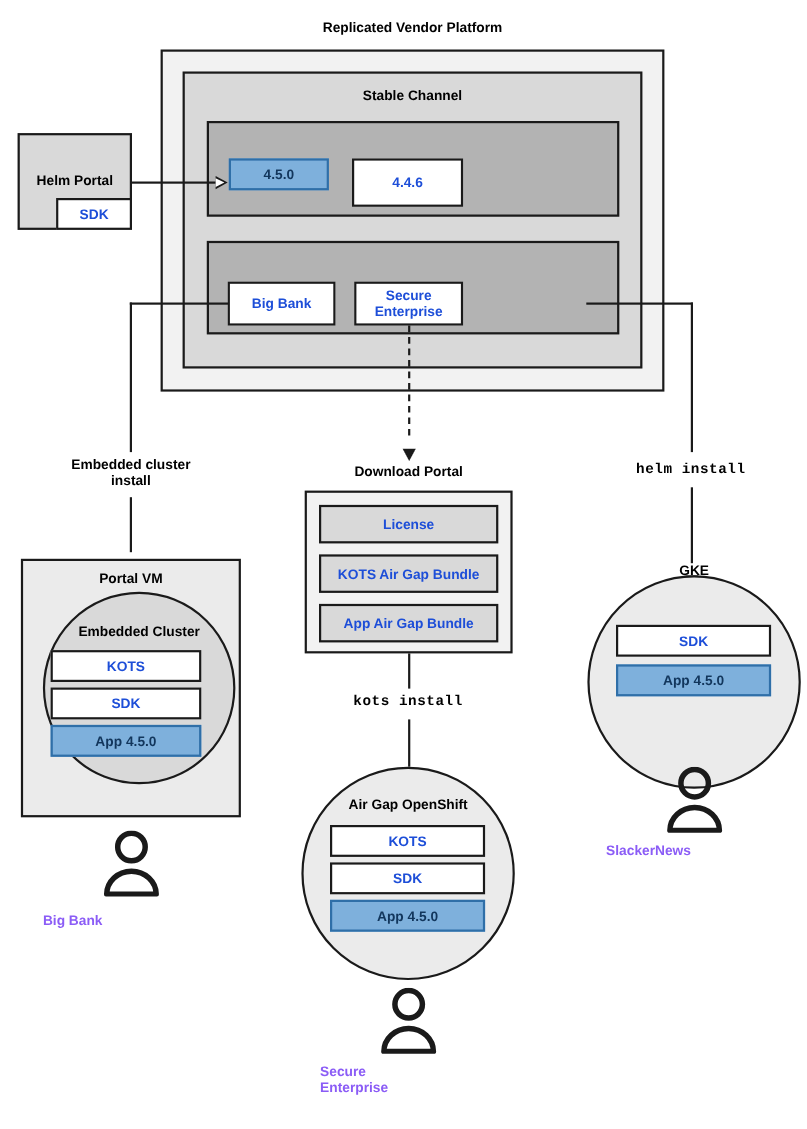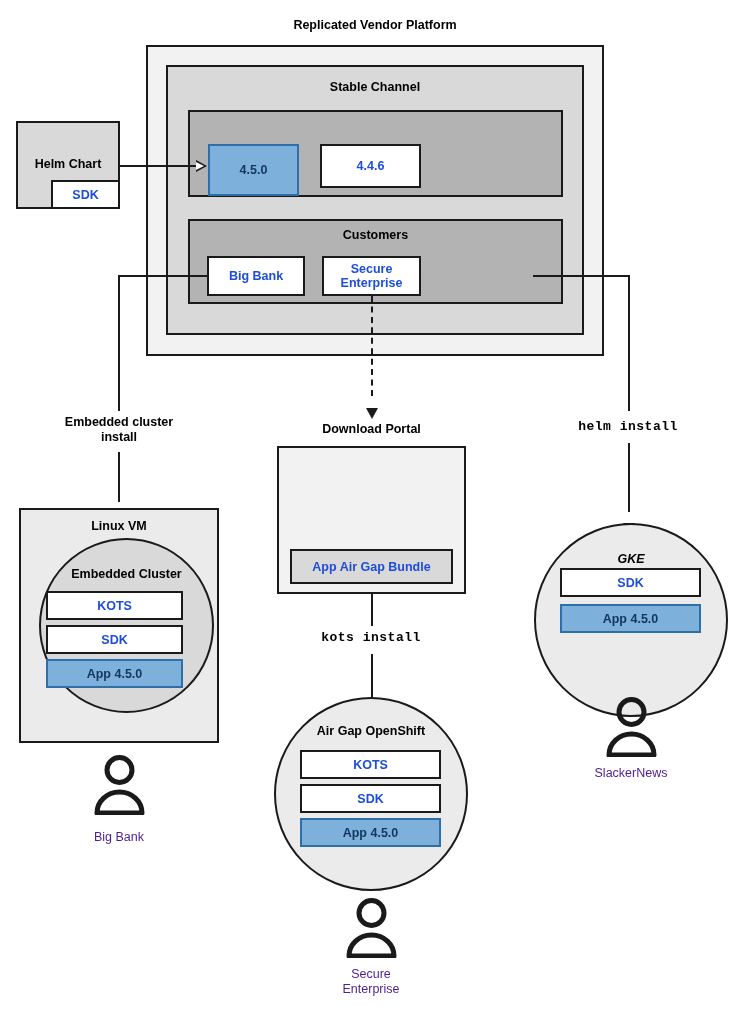--- a/index.html
+++ b/index.html
@@ -134,54 +134,53 @@
     border-top: 4px solid transparent;
     border-bottom: 4px solid transparent;
     border-left: 8px solid #ffffff;
   }
 
   
   .person { position: absolute; }
   .person svg { display: block; }
   .person-label {
     position: absolute;
-    text-align: center;
-    font-weight: normal;
+    text-align: left;
+    font-weight: bold;
     font-size: 12.5px;
     line-height: 15px;
-    color: #4c1d95;
+    color: #8b5cf6;
     white-space: pre-line;
   }
 </style>
 </head>
 <body>
 
 <div id="canvas">
 
   <div class="lbl" style="left:146px; top:18px; width:458px;">Replicated Vendor Platform</div>
 
   <div class="box platform-outer" style="left:146px; top:45px; width:458px; height:311px;"></div>
 
   <div class="box channel" style="left:166px; top:65px; width:418px; height:270px;"></div>
   <div class="box-title abs" style="left:166px; top:80px; width:418px;">Stable Channel</div>
 
   <div class="box relhistory" style="left:188px; top:110px; width:375px; height:87px;"></div>
 
-  <div class="chip blue" style="left:208px; top:144px; width:91px; height:52px;">4.5.0</div>
+  <div class="chip blue" style="left:208px; top:144px; width:91px; height:29px;">4.5.0</div>
   <div class="chip" style="left:320px; top:144px; width:101px; height:44px;">4.4.6</div>
 
   <div class="box customers" style="left:188px; top:219px; width:375px; height:85px;"></div>
-  <div class="box-title abs" style="left:188px; top:228px; width:375px;">Customers</div>
 
   <div class="chip" style="left:207px; top:256px; width:98px; height:40px;">Big Bank</div>
   <div class="chip" style="left:322px; top:256px; width:99px; height:40px;">Secure
 Enterprise</div>
 
   <div class="box" style="left:16px; top:121px; width:104px; height:88px; background:#d9d9d9;"></div>
-  <div class="box-title abs" style="left:16px; top:157px; width:104px;">Helm Chart</div>
+  <div class="box-title abs" style="left:16px; top:157px; width:104px;">Helm Portal</div>
   <div class="chip" style="left:51px; top:180px; width:69px; height:29px;">SDK</div>
 
   <div class="hline" style="left:120px; top:165px; width:77px;"></div>
   <div class="arrow-right" style="left:196px; top:160px;"></div>
 
   <div class="hline" style="left:118px; top:275px; width:90px;"></div>
   <div class="vline" style="left:118px; top:275px; height:136px;"></div>
   <div class="lbl" style="left:39px; top:415px; width:160px;">Embedded cluster
 install</div>
   <div class="vline" style="left:118px; top:452px; height:50px;"></div>
@@ -191,29 +190,31 @@
   <div class="vline" style="left:628px; top:275px; height:136px;"></div>
   <div class="lbl mono" style="left:548px; top:419px; width:160px;">helm install</div>
   <div class="vline" style="left:628px; top:443px; height:69px;"></div>
   <div class="arrow-down" style="left:623px; top:523px;"></div>
 
   <div class="vdash" style="left:371px; top:296px; height:100px;"></div>
   <div class="arrow-down" style="left:366px; top:408px;"></div>
 
   <div class="lbl" style="left:277px; top:422px; width:189px;">Download Portal</div>
   <div class="box portal" style="left:277px; top:446px; width:189px; height:148px;"></div>
+  <div class="chip grey" style="left:290px; top:459px; width:163px; height:35px;">License</div>
+  <div class="chip grey" style="left:290px; top:504px; width:163px; height:35px;">KOTS Air Gap Bundle</div>
   <div class="chip grey" style="left:290px; top:549px; width:163px; height:35px;">App Air Gap Bundle</div>
 
   <div class="vline" style="left:371px; top:594px; height:32px;"></div>
   <div class="lbl mono" style="left:291px; top:630px; width:160px;">kots install</div>
   <div class="vline" style="left:371px; top:654px; height:43px;"></div>
   <div class="arrow-down" style="left:366px; top:708px;"></div>
 
   <div class="box vmbox" style="left:19px; top:508px; width:200px; height:235px;"></div>
-  <div class="box-title abs" style="left:19px; top:519px; width:200px;">Linux VM</div>
+  <div class="box-title abs" style="left:19px; top:519px; width:200px;">Portal VM</div>
   <div class="circle dark" style="left:39px; top:538px; width:175px; height:175px;"></div>
   <div class="box-title abs" style="left:39px; top:567px; width:175px;">Embedded Cluster</div>
   <div class="chip" style="left:46px; top:591px; width:137px; height:29px;">KOTS</div>
   <div class="chip" style="left:46px; top:625px; width:137px; height:29px;">SDK</div>
   <div class="chip blue" style="left:46px; top:659px; width:137px; height:29px;">App 4.5.0</div>
 
   <div class="person" style="left:92px; top:755px;">
     <svg width="55" height="60" viewBox="0 0 55 60" aria-hidden="true">
       <circle cx="27.5" cy="15" r="12.5" fill="none" stroke="#1a1a1a" stroke-width="5"></circle>
       <path d="M5 58 A22.5 21 0 0 1 50 58 Z" fill="none" stroke="#1a1a1a" stroke-width="5" stroke-linejoin="round"></path>
@@ -230,21 +231,21 @@
   <div class="person" style="left:344px; top:898px;">
     <svg width="55" height="60" viewBox="0 0 55 60" aria-hidden="true">
       <circle cx="27.5" cy="15" r="12.5" fill="none" stroke="#1a1a1a" stroke-width="5"></circle>
       <path d="M5 58 A22.5 21 0 0 1 50 58 Z" fill="none" stroke="#1a1a1a" stroke-width="5" stroke-linejoin="round"></path>
     </svg>
   </div>
   <div class="person-label" style="left:291px; top:967px; width:160px;">Secure
 Enterprise</div>
 
   <div class="circle" style="left:534px; top:523px; width:194px; height:194px;"></div>
-  <div class="box-title abs" style="left:534px; top:552px; width:194px;font-style:italic;">GKE</div>
+  <div class="box-title abs" style="left:534px; top:512px; width:194px;">GKE</div>
   <div class="chip" style="left:560px; top:568px; width:141px; height:29px;">SDK</div>
   <div class="chip blue" style="left:560px; top:604px; width:141px; height:29px;">App 4.5.0</div>
 
   <div class="person" style="left:604px; top:697px;">
     <svg width="55" height="60" viewBox="0 0 55 60" aria-hidden="true">
       <circle cx="27.5" cy="15" r="12.5" fill="none" stroke="#1a1a1a" stroke-width="5"></circle>
       <path d="M5 58 A22.5 21 0 0 1 50 58 Z" fill="none" stroke="#1a1a1a" stroke-width="5" stroke-linejoin="round"></path>
     </svg>
   </div>
   <div class="person-label" style="left:551px; top:766px; width:160px;">SlackerNews</div>

